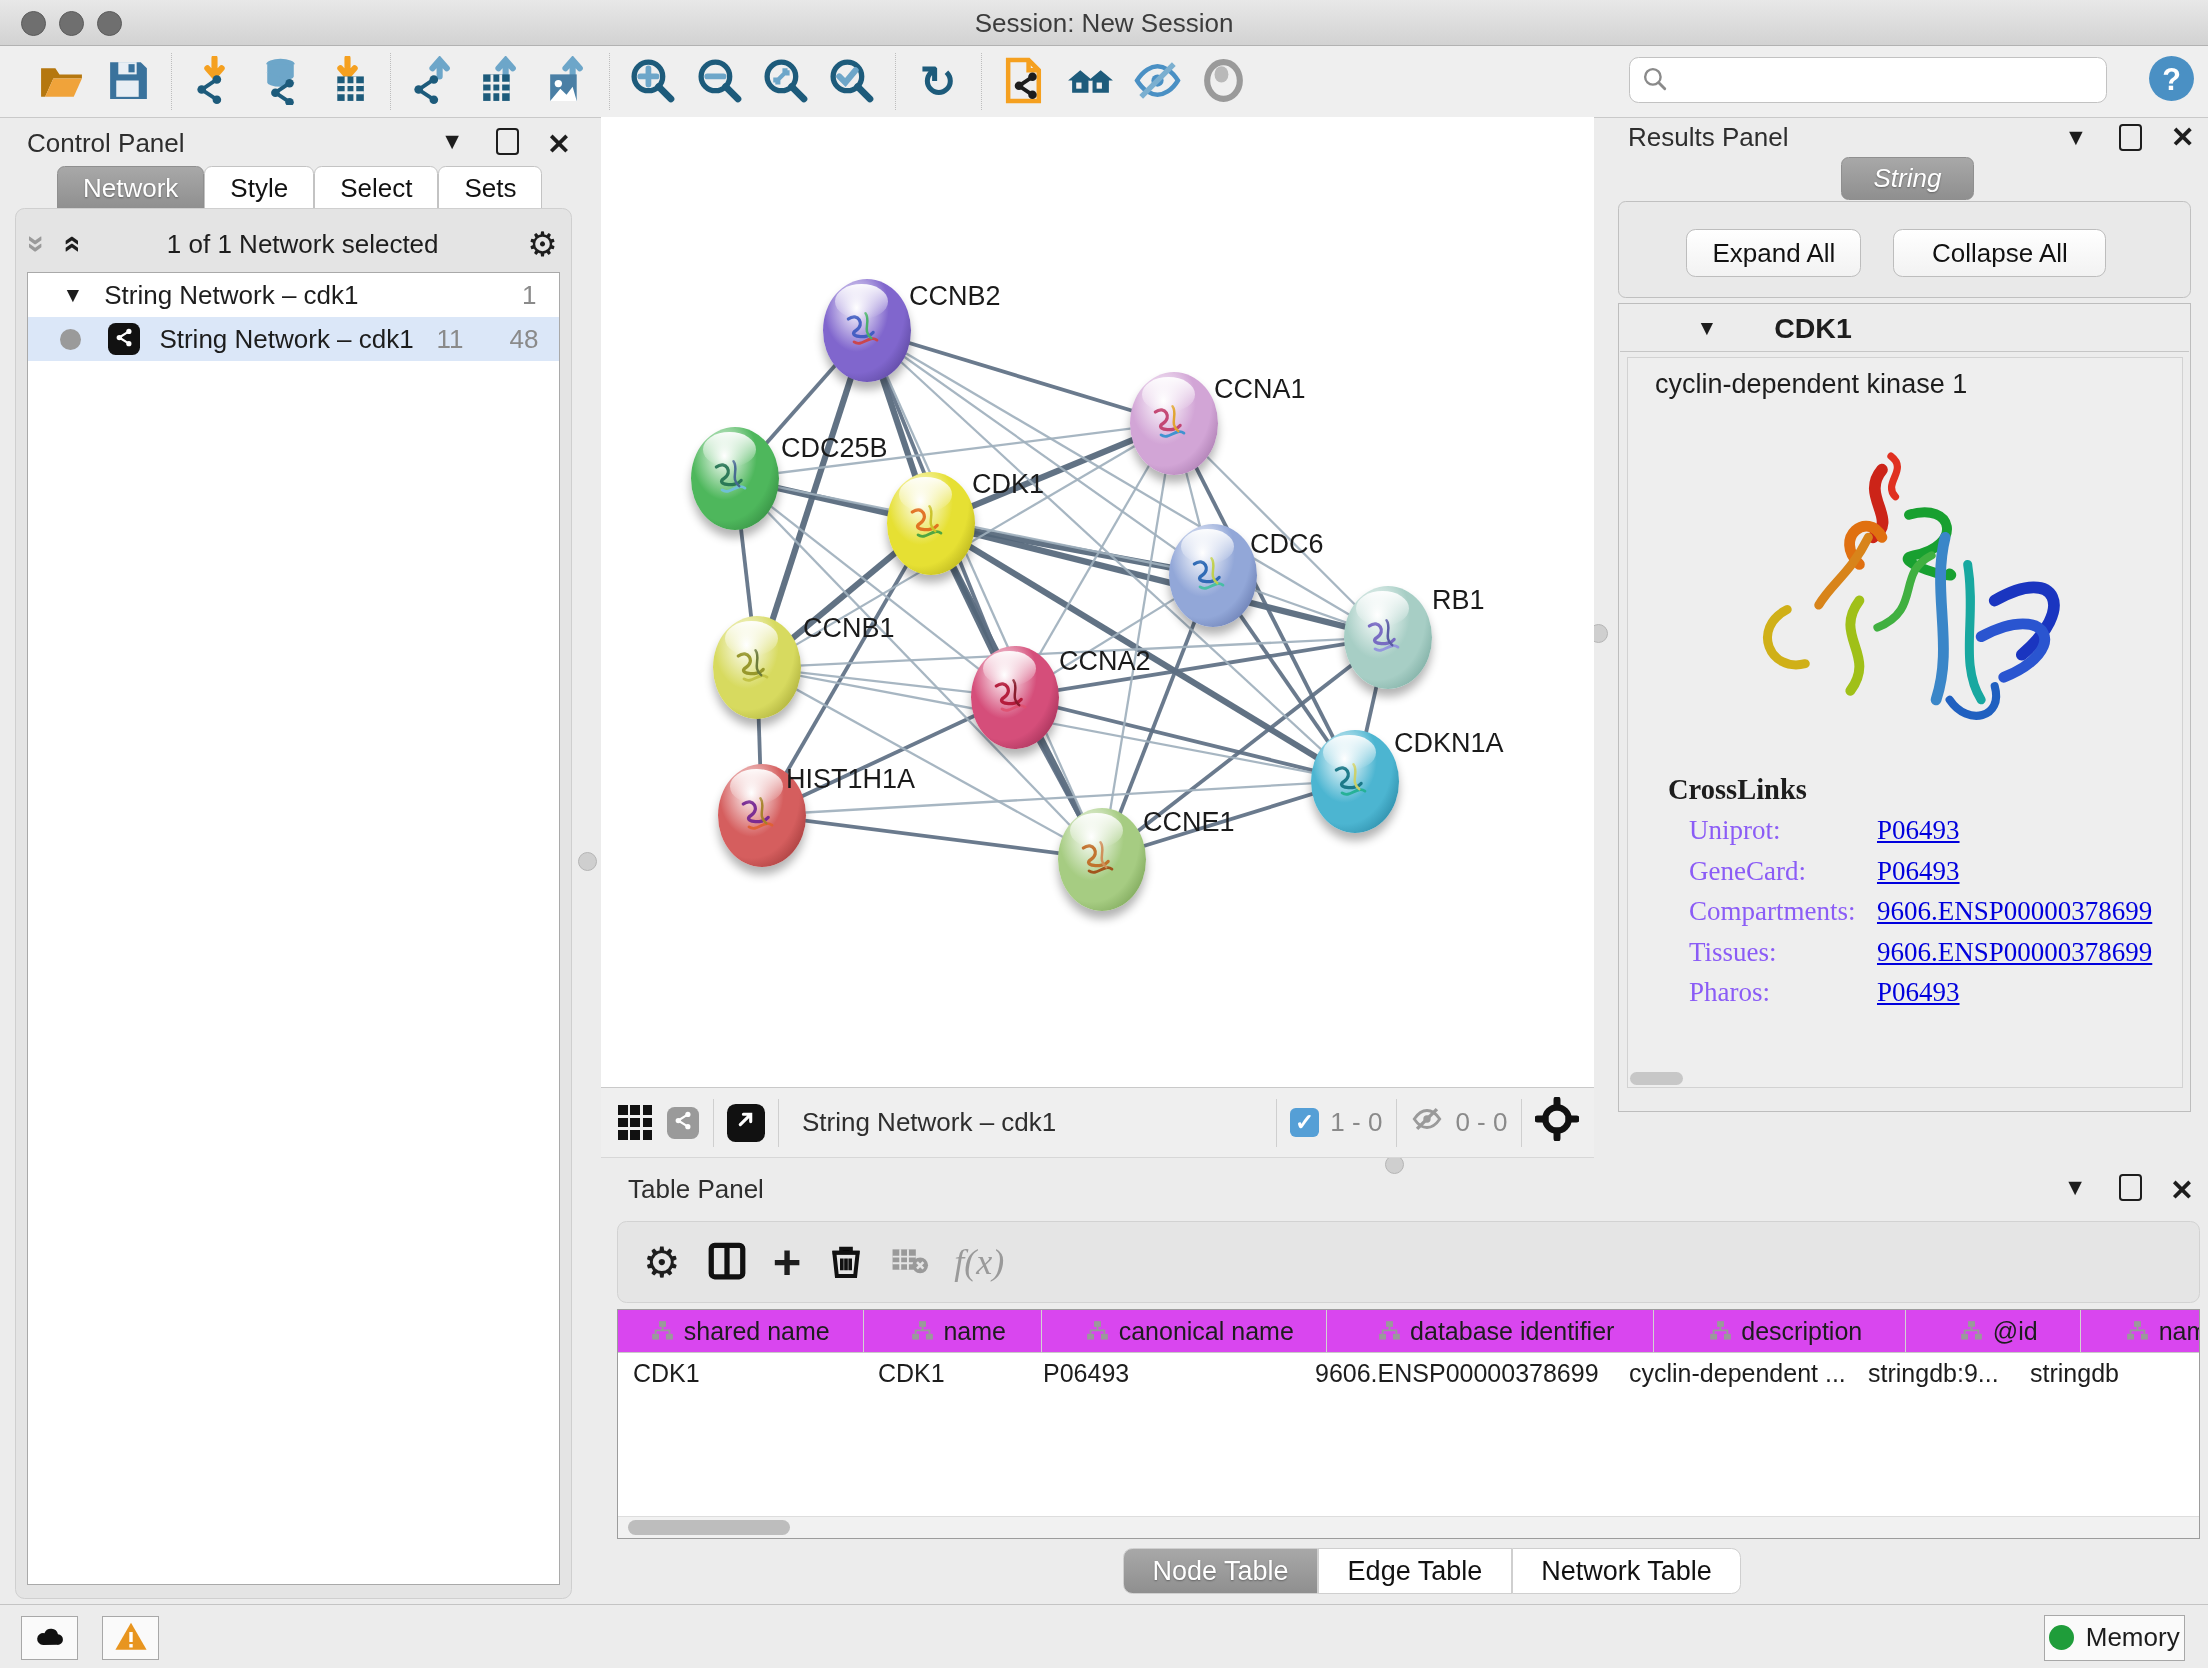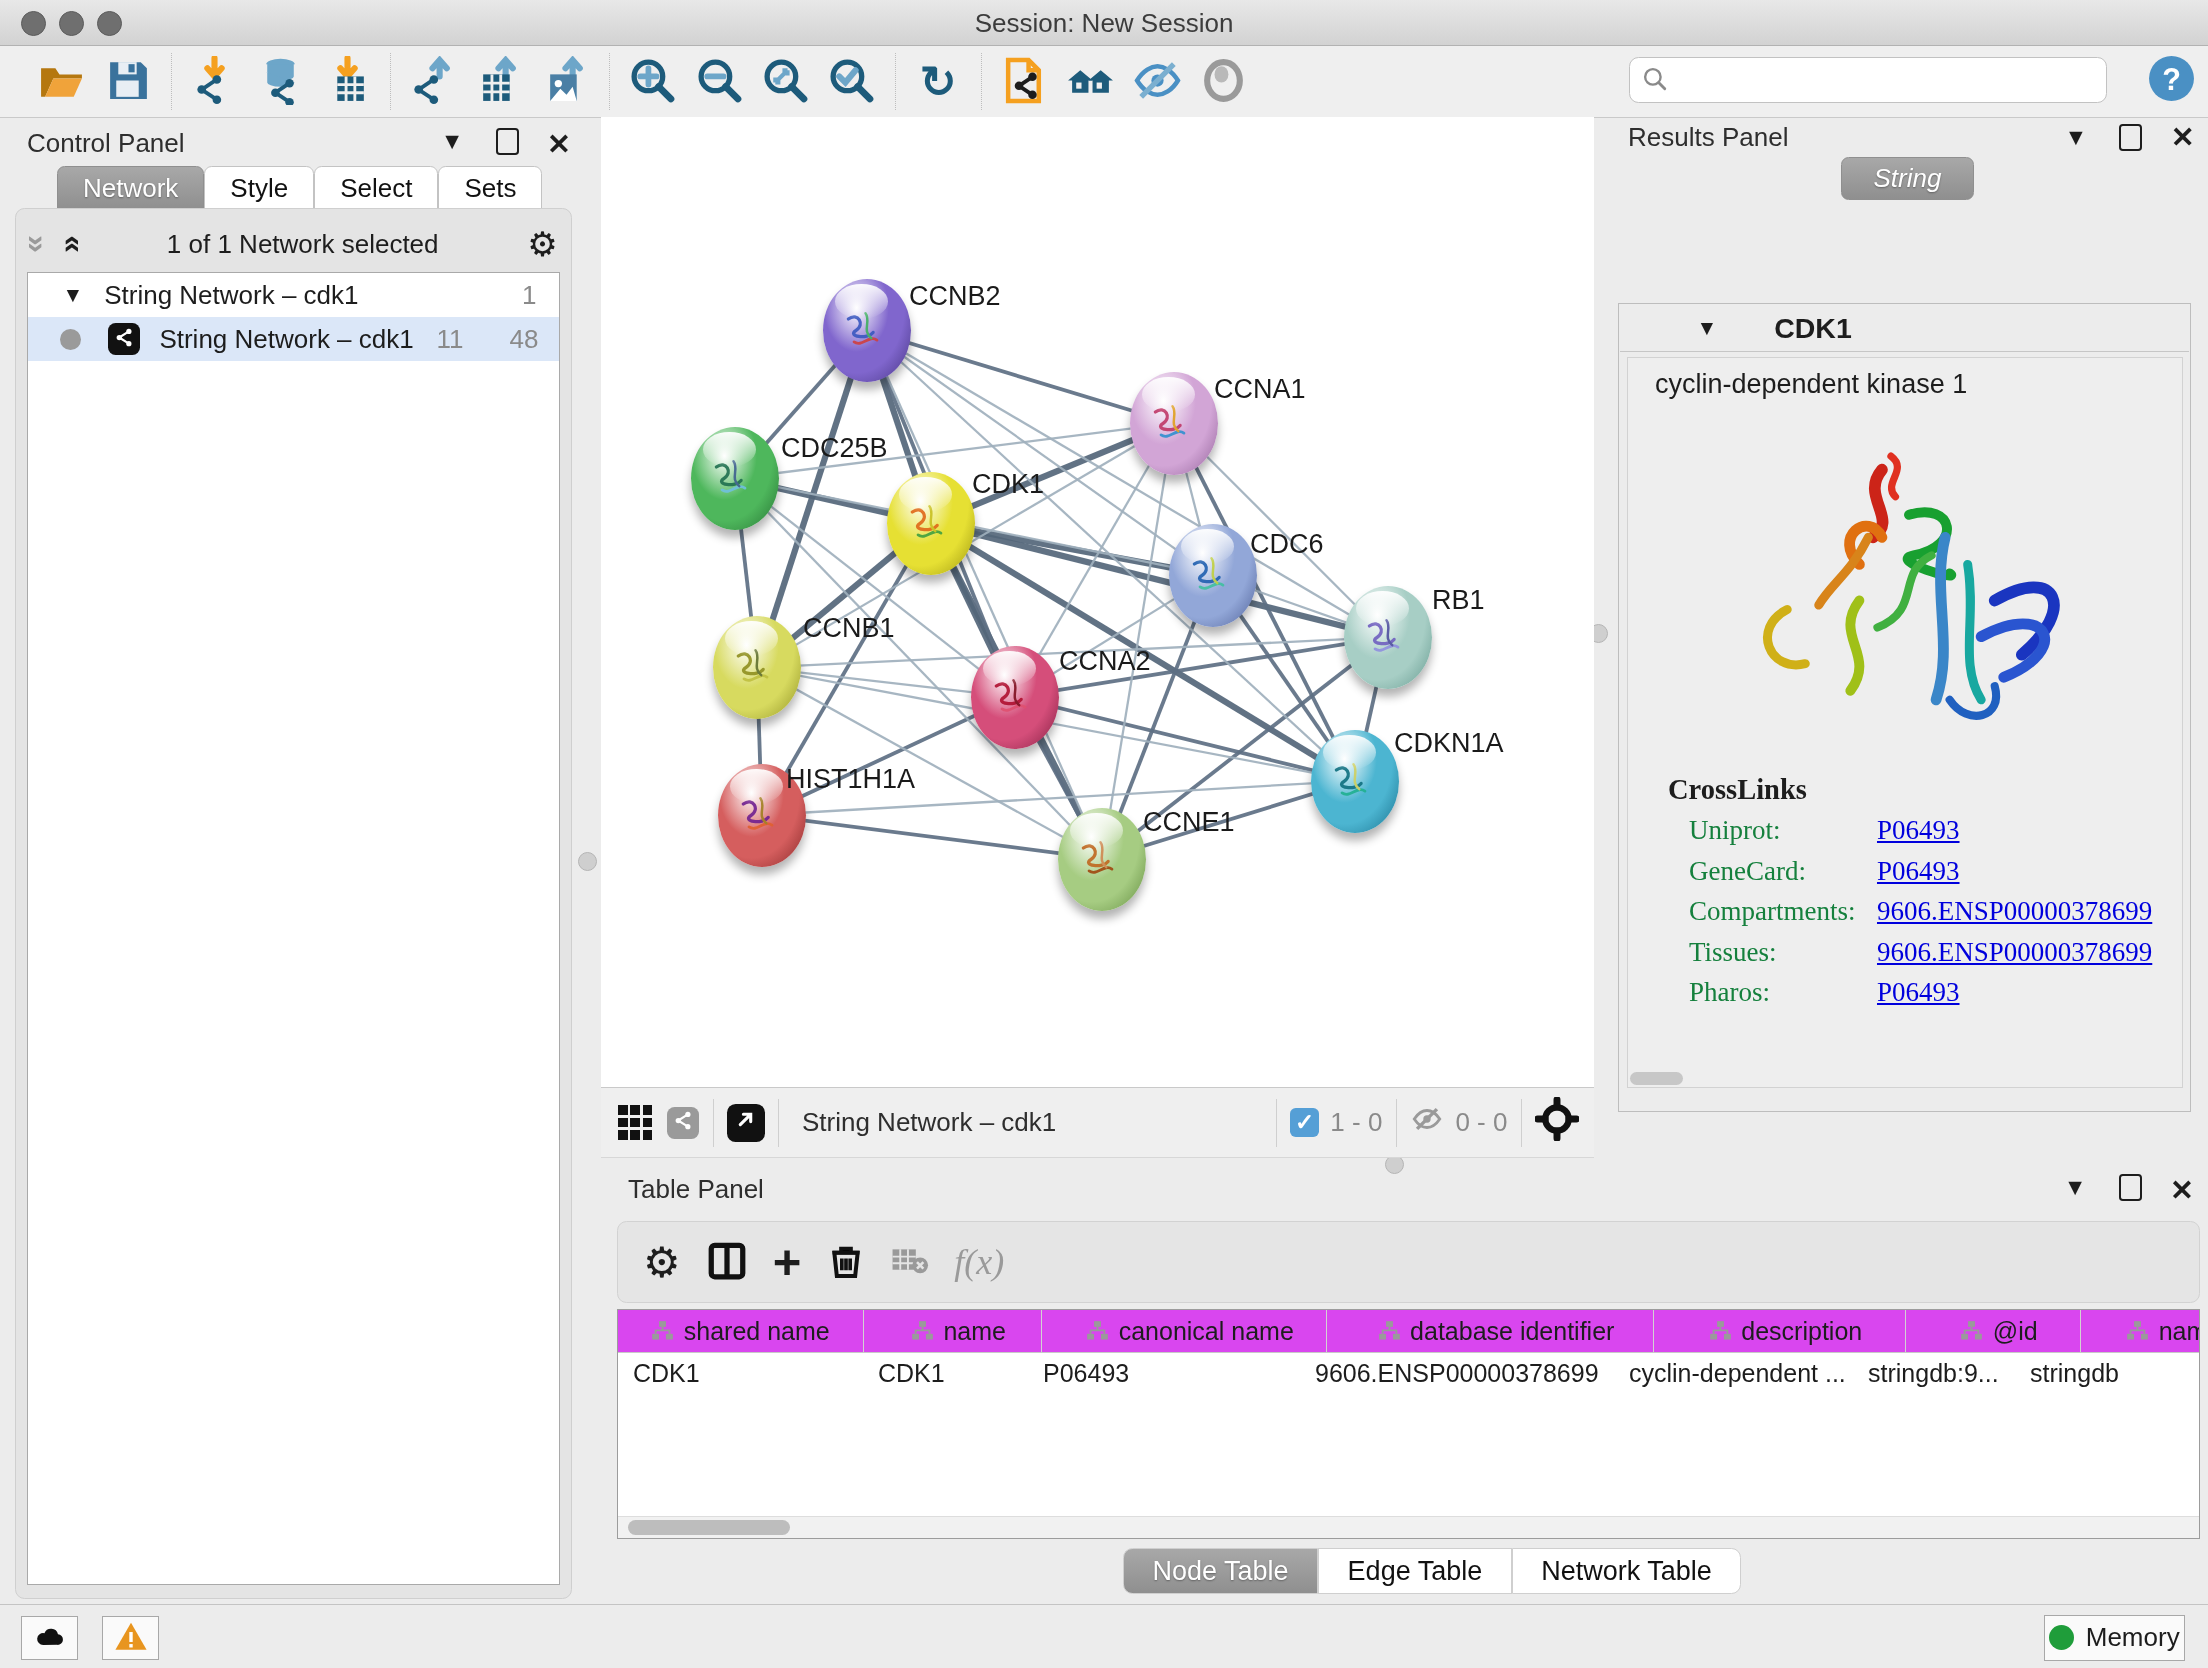--- a/index.html
+++ b/index.html
@@ -55,21 +55,21 @@
   .checkbox{width:28.5px;height:28.5px;border-radius:5.7px;background:#559fd6;color:#fff;font-size:23px;display:inline-flex;align-items:center;justify-content:center;font-weight:bold;}
   
   #results-panel{position:absolute;left:1607px;top:117px;width:601px;height:1051px;}
   .rp-box1{position:absolute;left:11.4px;top:84px;width:571px;height:95px;background:#e9e9e9;border:1px solid #c0c0c0;border-radius:7.6px;}
   .rp-btn{position:absolute;top:27px;height:46px;background:linear-gradient(#fff,#f2f2f2);border:1px solid #bdbdbd;border-radius:9.5px;font-size:26px;display:flex;align-items:center;justify-content:center;color:#111;}
   .rp-box2{position:absolute;left:11.4px;top:186px;width:571px;height:807px;background:#ececec;border:1px solid #bdbdbd;}
   .rp-sechead{position:absolute;left:1px;top:1px;right:1px;height:46px;background:#ececec;border-bottom:1px solid #c6c6c6;display:flex;align-items:center;}
   .rp-content{position:absolute;left:7.6px;top:53px;right:7.6px;bottom:23px;background:#eee;border:1px solid #d2d2d2;overflow:hidden;}
   .cross{font-family:"Liberation Serif",serif;}
   .clrow{display:flex;font-size:27px;margin:9.5px 0 9.5px 61px;}
-  .clrow .cl-label{width:188px;color:#15803d;}
+  .clrow .cl-label{width:188px;color:#8b5cf6;}
   .clrow a{color:#0000dd;text-decoration:underline;}
   .rp-scroll{position:absolute;left:1.9px;bottom:1.9px;width:53px;height:13.3px;background:#c7c7c7;border-radius:6.7px;}
   
   #table-panel{position:absolute;left:590px;top:1168px;width:1619px;height:436px;}
   .tp-toolbar{position:absolute;left:27px;top:53px;width:1581px;height:80px;background:#e5e5e5;border:1px solid #d2d2d2;border-radius:9.5px;display:flex;align-items:center;}
   .tp-ico{margin-left:25px;display:flex;align-items:center;}
   .tbl{position:absolute;left:27px;top:141px;width:1581px;height:228px;background:#fff;border:1.9px solid #9c9c9c;overflow:hidden;}
   .tbl-head{display:flex;background:#d946ef;border-bottom:1px solid #c9c9c9;height:42px;gap:12px;}
   .th{display:flex;align-items:center;justify-content:center;font-size:25px;color:#1d1d1d;border-right:1px solid #d2d2d2;overflow:hidden;white-space:nowrap;flex:none;}
   .th svg{margin-right:9.5px;flex:none;}
@@ -525,20 +525,24 @@
     <div class="cp-headrow" style="left:21px;top:3.8px;right:13.3px;position:absolute;display:flex;align-items:center;">
       <span class="phead">Results Panel</span>
       <span style="flex:1"></span>
       <span class="picon" style="margin-right:32px">▼</span>
       <span class="float-ico" style="margin-right:28.5px"></span>
       <span class="close-ico">✕</span>
     </div>
     <div style="position:absolute;left:0;right:0;top:40px;text-align:center;">
       <span class="tab sel" style="border-radius:7.6px;padding:4.8px 32px;font-style:italic;">String</span>
     </div>
+    <div class="rp-box1">
+      <div class="rp-btn" style="left:67px;width:173px">Expand All</div>
+      <div class="rp-btn" style="left:274px;width:211px">Collapse All</div>
+    </div>
     <div class="rp-box2">
       <div class="rp-sechead">
         <span style="margin-left:76px;font-size:21px">▼</span>
         <span style="margin-left:57px;font-weight:bold;font-size:28.5px">CDK1</span>
       </div>
       <div class="rp-content">
         <div style="margin:11.4px 0 0 27px;font-size:27px">cyclin-dependent kinase 1</div>
         <div style="text-align:center;margin-top:28.5px"><span><svg viewBox="0 0 400 360" width="361" height="325">
    <g fill="none" stroke-linecap="round">
    <path d="M185 30c20 15-10 30 5 45" stroke="#e03020" stroke-width="8"></path>

